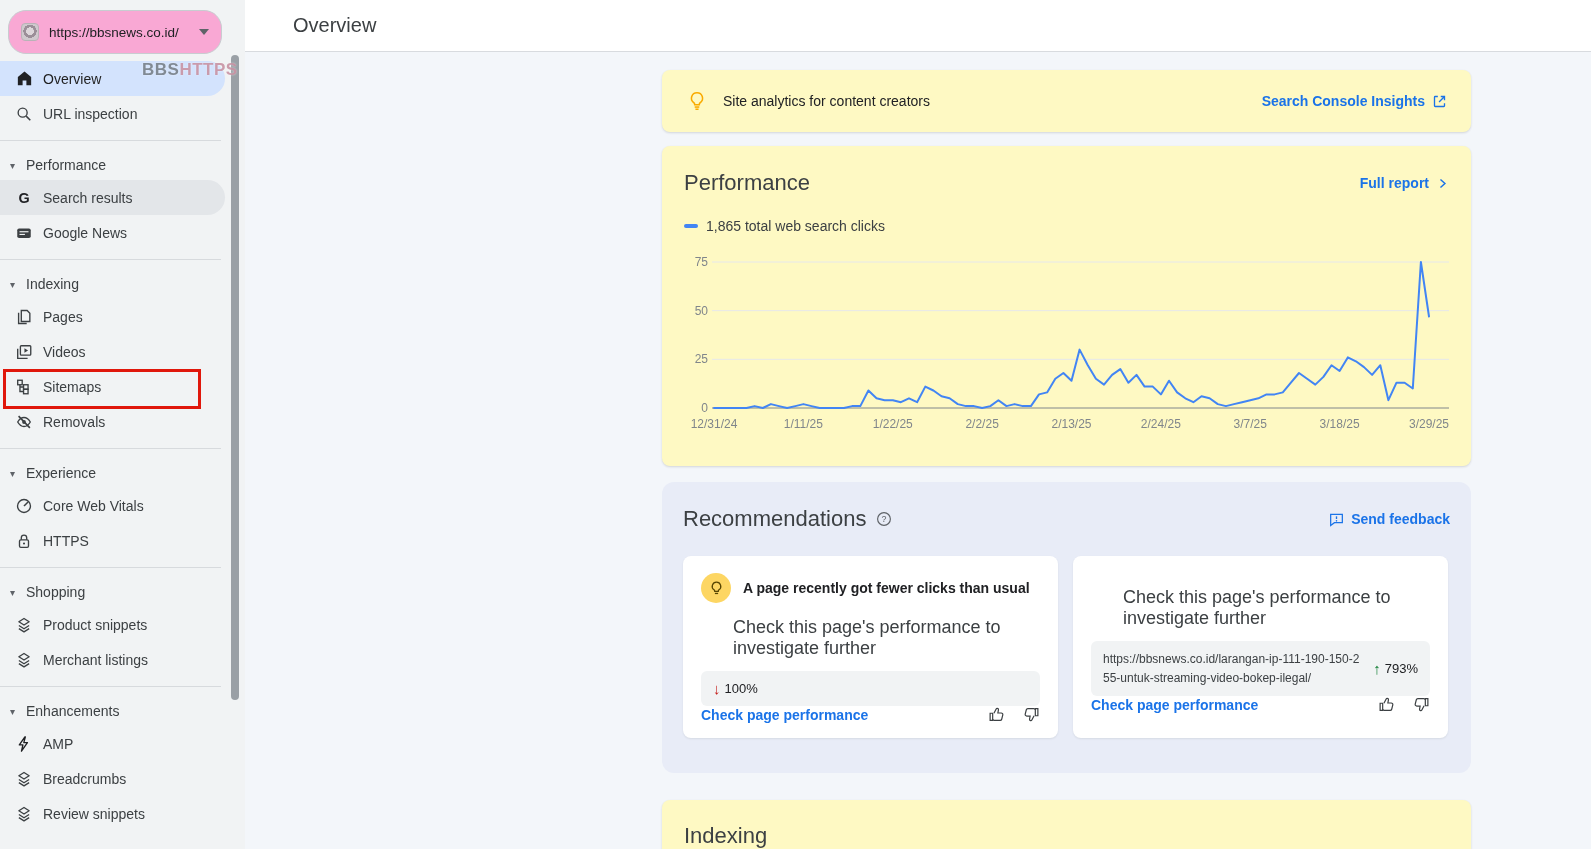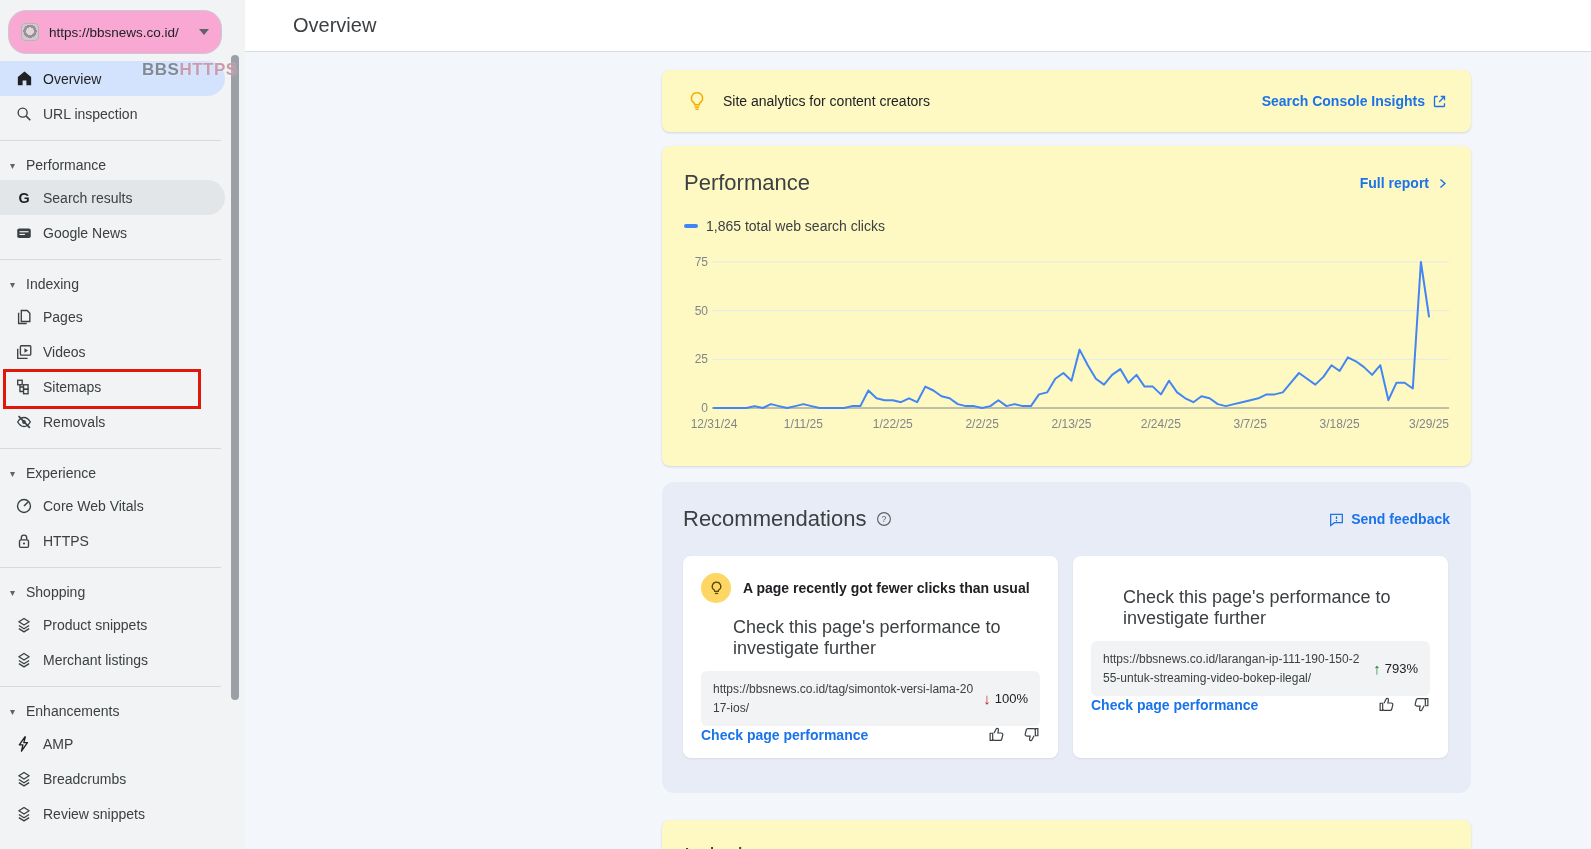--- a/index.html
+++ b/index.html
@@ -350,21 +350,20 @@
             <span class="bulb-circle">
               <svg viewBox="0 0 24 24" width="17" height="17">
                   <path d="M12 3 a6 6 0 0 1 3.5 10.9 c-.8.6-1 1.4-1 2.1 h-5 c0-.7-.2-1.5-1-2.1 A6 6 0 0 1 12 3 Z" fill="none" stroke="#584603" stroke-width="1.8"></path>
                   <line x1="9.7" y1="19" x2="14.3" y2="19" stroke="#584603" stroke-width="1.8"></line>
                 </svg>
             </span>
             <span class="rec-item-title">A page recently got fewer clicks than usual</span>
           </div>
           <div class="rec-body">Check this page's performance to investigate further</div>
           <div class="url-chip">
-            <span class="chip-url">https://bbsnews.co.id/tag/simontok-versi-lama-2017-ios/</span>
             <span class="chip-change">
               <span class="chg-arrow down">↓</span>
               <span>100%</span>
             </span>
           </div>
           <div class="rec-actions">
             <a class="blue-link">
                 <span>Check page performance</span>
               </a>
             <span class="thumbs">

